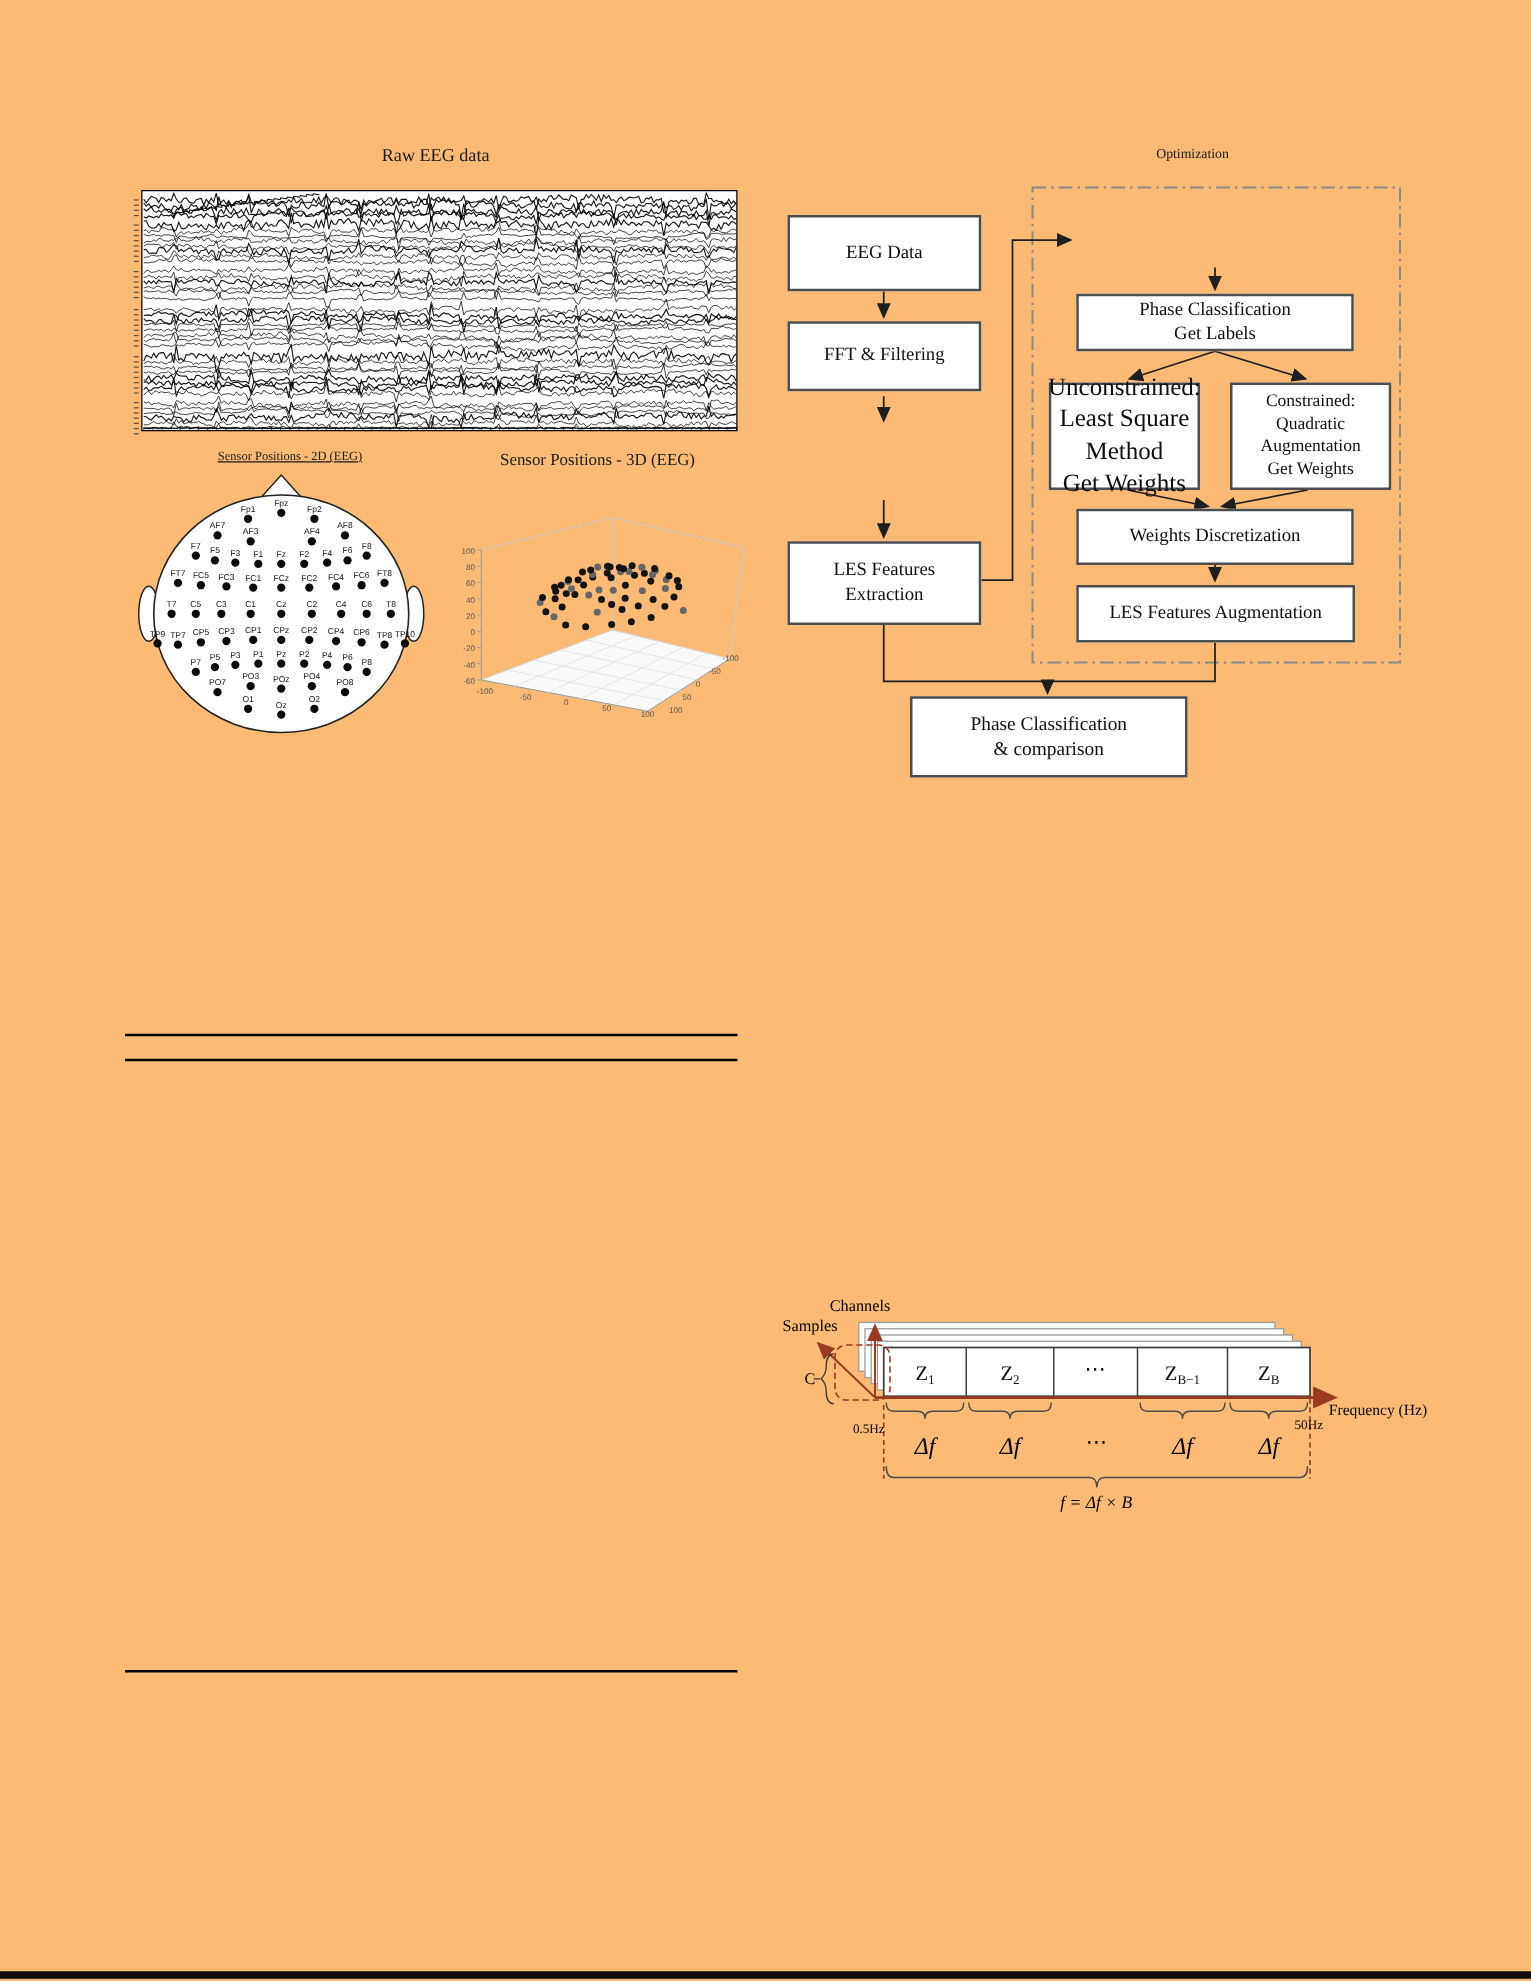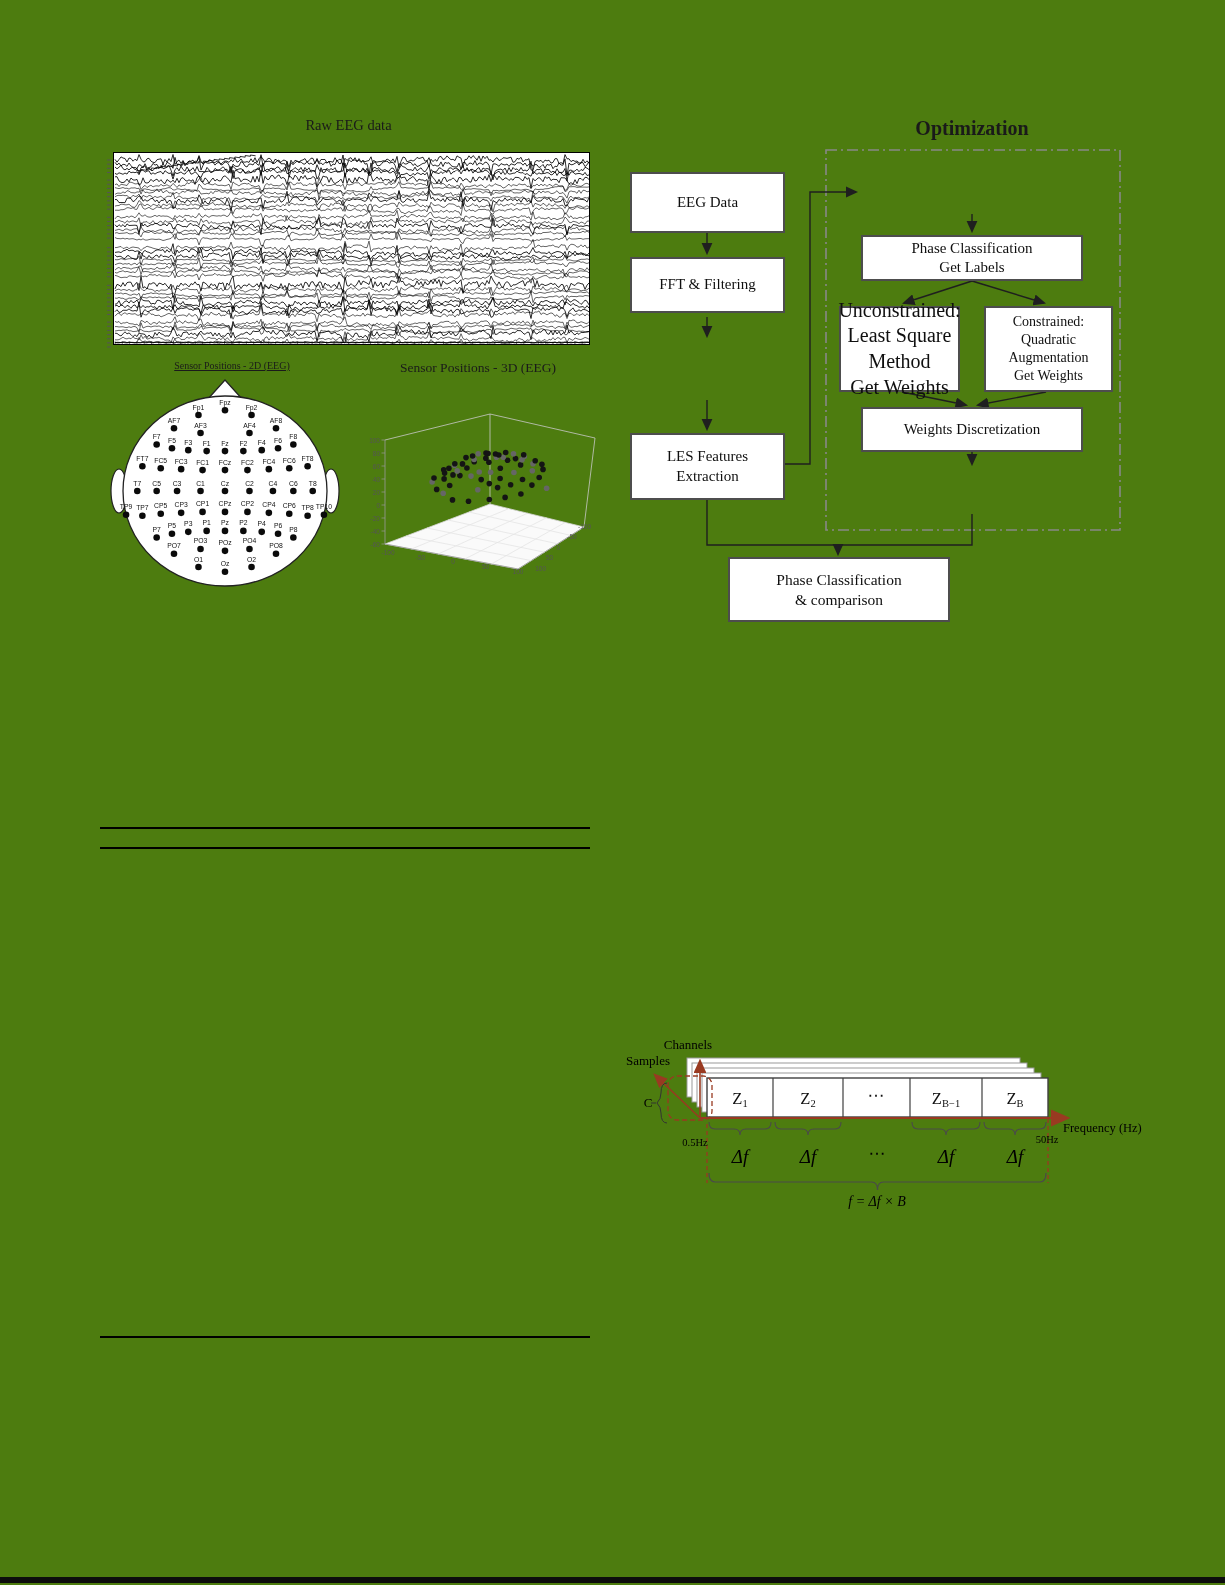--- a/index.html
+++ b/index.html
@@ -1,16 +1,16 @@
 <!DOCTYPE html>
 <html><head>
 <meta charset="utf-8">
 <style>
   html,body{margin:0;padding:0;background:#ffffff;}
-  .page{position:relative;width:1225px;height:1585px;background:#4d7c0f;overflow:hidden;
+  .page{position:relative;width:1225px;height:1585px;background:#fdba74;overflow:hidden;
         font-family:"Liberation Serif", serif;color:#111;}
   .figtitle{position:absolute;text-align:center;color:#1a1a1a;}
   .abs{position:absolute;}
   .fbox{position:absolute;background:#fff;border:2px solid #4d4d4d;display:flex;
         align-items:center;justify-content:center;text-align:center;
         white-space:pre-line;line-height:1.28;font-size:15px;color:#0f0f0f;box-sizing:border-box;}
   .rule{position:absolute;background:#000;}
   svg text{font-family:"Liberation Serif", serif;}
   .sans text{font-family:"Liberation Sans", sans-serif;}
 </style>
@@ -411,21 +411,21 @@
       <circle cx="138.1" cy="77.5" r="2.8" fill="#141414"></circle>
       <circle cx="148.8" cy="79.0" r="2.8" fill="#141414"></circle>
       <circle cx="163.5" cy="77.8" r="2.8" fill="#666"></circle>
       <circle cx="174.3" cy="80.5" r="2.8" fill="#666"></circle>
       <circle cx="191.9" cy="88.3" r="2.8" fill="#141414"></circle>
       <circle cx="155.7" cy="76.5" r="2.8" fill="#141414"></circle>
       <circle cx="173.7" cy="78.8" r="2.8" fill="#141414"></circle>
       <circle cx="185.2" cy="84.7" r="2.8" fill="#141414"></circle>
     </svg>
 
-  <div class="figtitle" style="left:852px;top:117px;width:240px;font-size:20px;font-weight:bold;">Optimization</div>
+  <div class="figtitle" style="left:834px;top:117px;width:240px;font-size:11px;">Optimization</div>
 
   <div class="abs" style="left:610px;top:110px;width:615px;height:520px;">
     <svg id="flowlines" width="615" height="520" viewBox="0 0 615 520" style="position:absolute;left:0;top:0;">
       <defs>
         <marker id="ah" markerWidth="9" markerHeight="8" refX="7.5" refY="4" orient="auto">
           <path d="M0,0 L9,4 L0,8 Z" fill="#1f1f1f"></path>
         </marker>
       </defs>
       <rect x="216" y="40" width="294" height="380" fill="none" stroke="#888" stroke-width="1.6" stroke-dasharray="11 4 2 4"></rect>
       <g stroke="#1f1f1f" stroke-width="1.4" fill="none">
@@ -451,20 +451,21 @@
 Get Labels</div>
     <div class="fbox" style="left:229px;top:196px;width:121px;height:86px;font-size:20px;">Unconstrained:
 Least Square
 Method
 Get Weights</div>
     <div class="fbox" style="left:374px;top:196px;width:129px;height:86px;font-size:14px;">Constrained:
 Quadratic
 Augmentation
 Get Weights</div>
     <div class="fbox" style="left:251px;top:297px;width:222px;height:45px;">Weights Discretization</div>
+    <div class="fbox" style="left:251px;top:358px;width:223px;height:46px;">LES Features Augmentation</div>
     <div class="fbox" style="left:118px;top:447px;width:222px;height:65px;font-size:15.5px;">Phase Classification
 &amp; comparison</div>
   </div>
 
   <div class="rule" style="left:100px;top:827px;width:490px;height:2px;"></div>
   <div class="rule" style="left:100px;top:847px;width:490px;height:1.5px;"></div>
   <div class="rule" style="left:100px;top:1336px;width:490px;height:2px;"></div>
 
   <svg id="freq" class="abs" style="left:615px;top:1025px;" width="610" height="190" viewBox="0 0 610 190">
     <defs>

